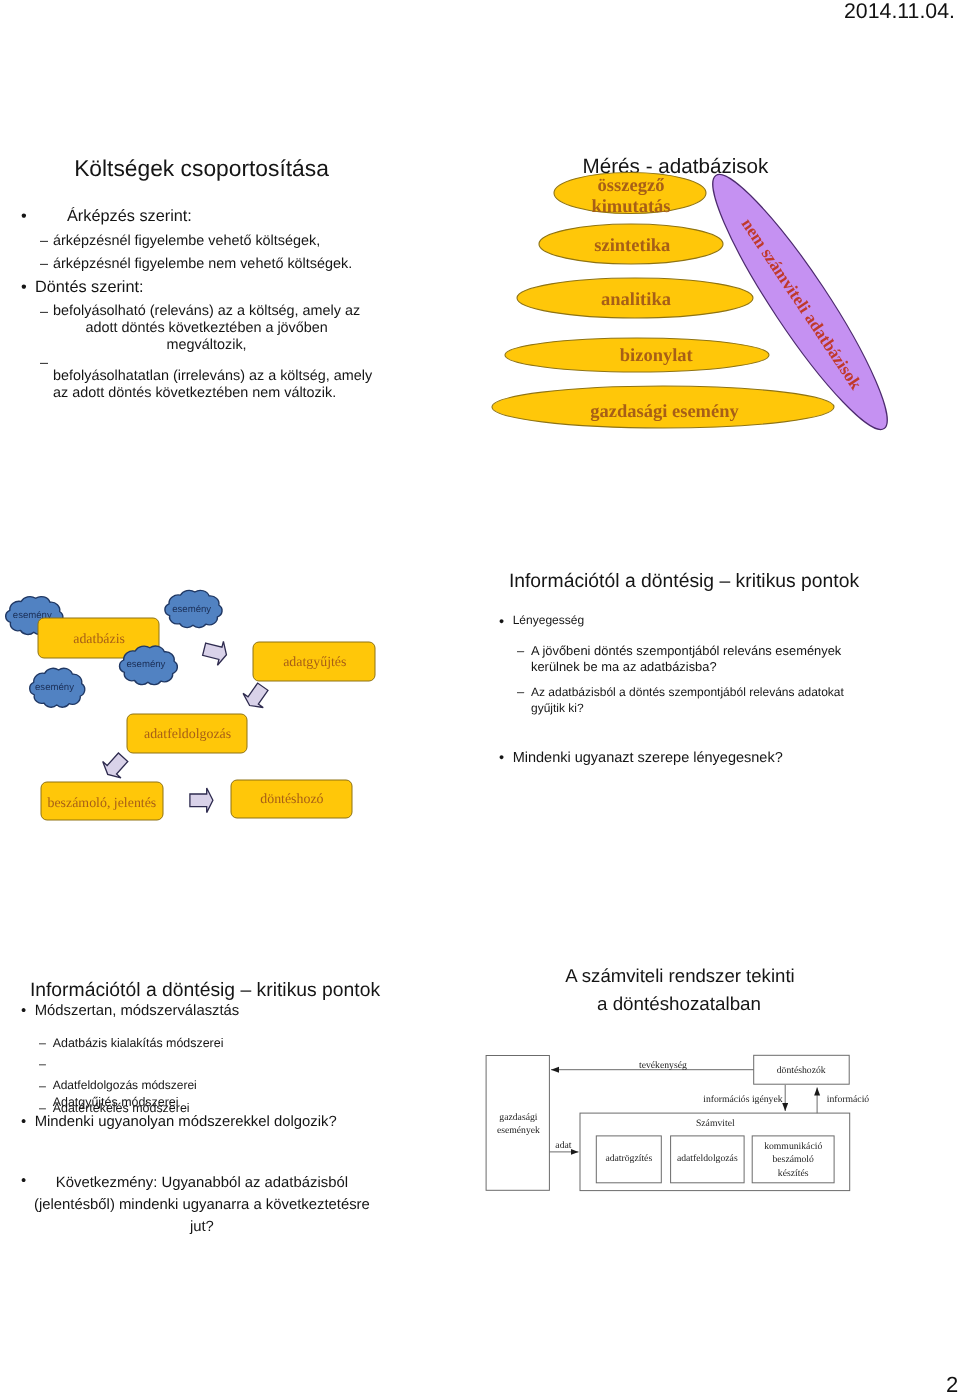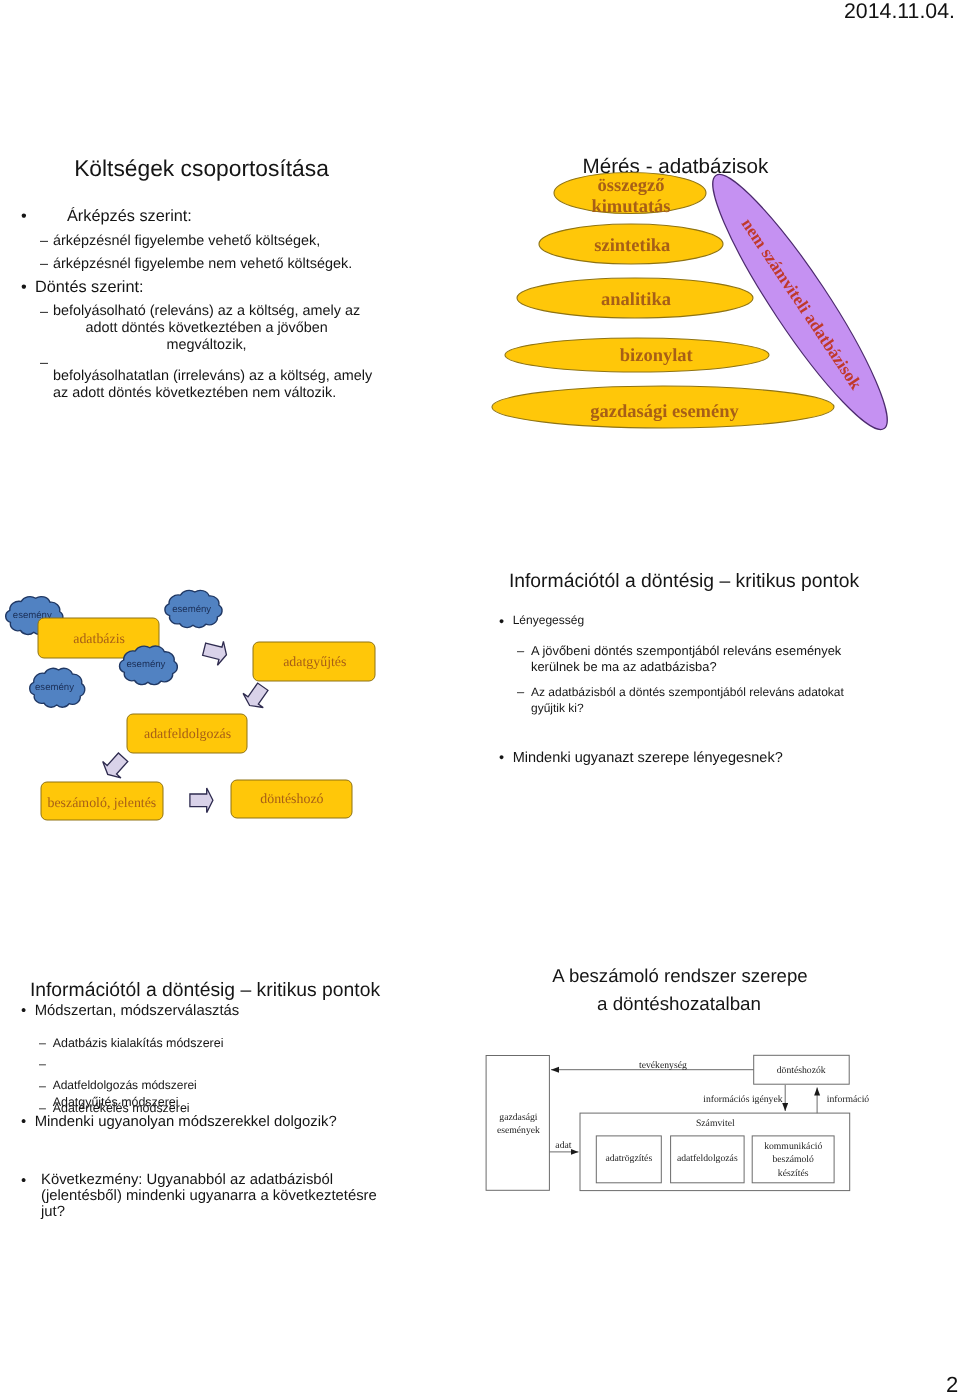--- a/index.html
+++ b/index.html
@@ -137,27 +137,27 @@
       <div class="absline l2" style="font-size:12.45px;left:52.7px;top:84.7px;">Adatbázis kialakítás módszerei</div>
       <div class="absline l2" style="font-size:12.45px;left:39.0px;top:105.8px;"><span class="mkx">–</span></div>
       <div class="absline l2" style="font-size:12.45px;left:52.7px;top:105.8px;margin-top:38px;">Adatgyűjtés módszerei</div>
       <div class="absline l2" style="font-size:12.45px;left:39.0px;top:128.1px;"><span class="mkx">–</span></div>
       <div class="absline l2" style="font-size:12px;left:52.7px;top:128.1px;">Adatfeldolgozás módszerei</div>
       <div class="absline l2" style="font-size:12.45px;left:39.0px;top:149.9px;"><span class="mkx">–</span></div>
       <div class="absline l2" style="font-size:12.45px;left:52.7px;top:149.9px;">Adatértékelés módszerei</div>
       <div class="absline l1" style="font-size:14.85px;left:21.0px;top:163.4px;"><span class="mkx">•</span></div>
       <div class="absline l1" style="font-size:14.85px;left:34.7px;top:163.4px;">Mindenki ugyanolyan módszerekkel dolgozik?</div>
       <div class="absline l1" style="font-size:14.85px;left:21.0px;top:221.5px;"><span class="mkx">•</span></div>
-      <div class="absline l1 mlines" style="font-size:14.85px;left:41px;top:221.5px;line-height:16px;">Következmény: Ugyanabból az adatbázisból<br>(jelentésből) mindenki ugyanarra a következtetésre<br>jut?</div>
+      <div class="absline l1 mlines" style="font-size:14.85px;left:34px;top:221.5px;line-height:22px;text-align:center;">Következmény: Ugyanabból az adatbázisból<br>(jelentésből) mindenki ugyanarra a következtetésre<br>jut?</div>
     </div>
       </div>
     </div>
 
   <div class="slide" style="left:480px;top:950px;width:480px;height:330px;">
-    <div class="stitle" style="left:65px;top:15px;width:270px;font-size:18.6px;">A beszámoló rendszer szerepe</div>
+    <div class="stitle" style="left:65px;top:15px;width:270px;font-size:18.6px;">A számviteli rendszer tekinti</div>
     <div class="stitle" style="left:99px;top:43px;width:200px;font-size:18.8px;">a döntéshozatalban</div>
     <svg width="480" height="330" viewBox="0 0 480 330" style="position:absolute;left:0px;top:0px;overflow:visible;">
       <defs>
         <marker id="ah" markerWidth="9" markerHeight="9" refX="8" refY="3" orient="auto" markerUnits="strokeWidth">
           <path d="M 0 0 L 8 3 L 0 6 z" fill="#1a1a1a"></path>
         </marker>
       </defs>
       <g fill="none" stroke="#6b6b6b" stroke-width="1">
         <rect x="6.1" y="105.5" width="63.3" height="134.8"></rect>
         <rect x="100.0" y="163.1" width="269.7" height="77.5"></rect>

